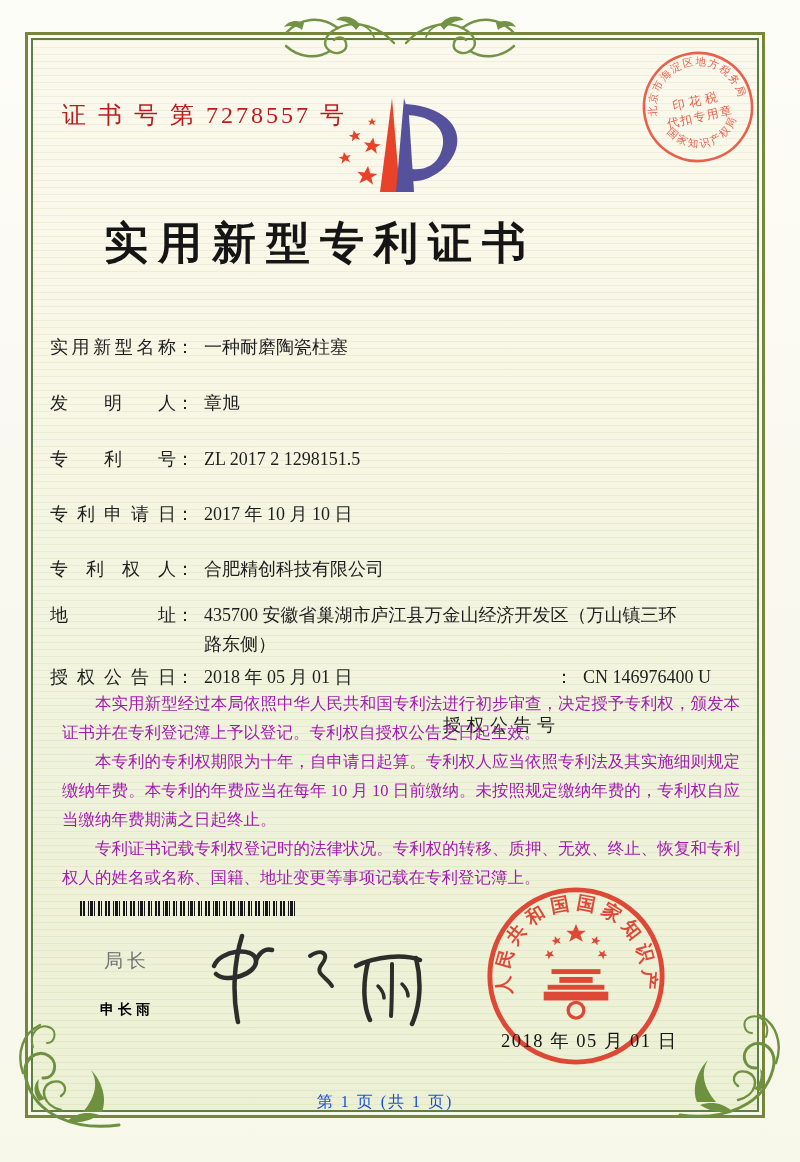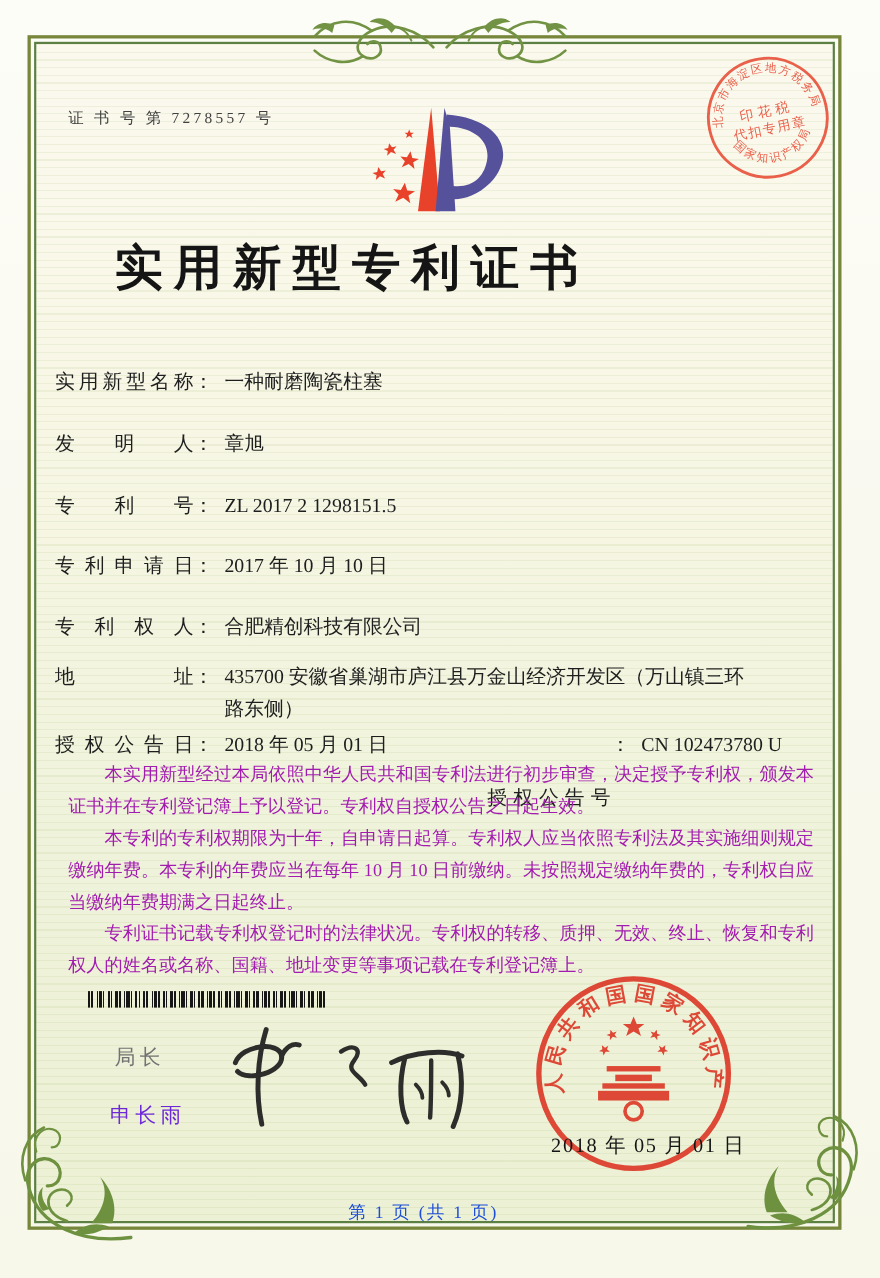--- a/index.html
+++ b/index.html
@@ -14,21 +14,21 @@
     left:25px;top:32px;width:734px;height:1080px;
     border:3px solid #76863a;
   }
   .frame-inner{
     position:absolute;left:3px;top:3px;right:3px;bottom:3px;
     border:2px solid #5c8044;
     background:
       repeating-linear-gradient(180deg,rgba(160,185,110,0.14) 0 1px,rgba(0,0,0,0) 1px 7px),
       linear-gradient(180deg,#fbf9ee 0%,#f8f7e6 30%,#f0f3dc 65%,#ecf0d4 100%);
   }
-  .cert-no{left:62px;top:99px;font-size:14px;letter-spacing:3px;color:#404040;}
+  .cert-no{left:62px;top:99px;font-size:24px;letter-spacing:3px;color:#b91c1c;}
   .title{left:0;top:214px;width:640px;text-align:center;font-size:44px;font-weight:700;
          letter-spacing:10px;color:#151515;}
   .field-row{left:50px;font-size:18px;color:#1e1e1e;display:flex;align-items:flex-start;line-height:29px;}
   .f-label{display:inline-block;width:126px;text-align:justify;text-align-last:justify;}
   .f-colon{display:inline-block;margin-right:10px;}
   .f-value{display:inline-block;}
   .f-value.wrap{width:478px;}
   .grant-right{position:absolute;left:393px;top:0;display:flex;}
   .grant-right .f-label{width:112px;margin-top:48px;}
   .paragraphs{left:62px;top:689px;width:678px;font-size:16.5px;line-height:29px;
@@ -39,21 +39,21 @@
     background:repeating-linear-gradient(90deg,
       #161616 0 2px,rgba(0,0,0,0) 2px 3px,
       #161616 3px 5px,rgba(0,0,0,0) 5px 8px,
       #161616 8px 9px,rgba(0,0,0,0) 9px 10px,
       #161616 10px 13px,rgba(0,0,0,0) 13px 14px,
       #161616 14px 15px,rgba(0,0,0,0) 15px 18px,
       #161616 18px 20px,rgba(0,0,0,0) 20px 21px,
       #161616 21px 22px,rgba(0,0,0,0) 22px 25px);
   }
   .signer-title{left:104px;top:948px;font-size:19px;letter-spacing:4px;color:#737373;}
-  .signer-name{left:100px;top:1001px;font-size:19px;letter-spacing:4px;color:#6d28d9;}
+  .signer-name{left:100px;top:1001px;font-size:14px;letter-spacing:4px;color:#000000;font-weight:bold;}
   .seal-date{left:501px;top:1028px;font-size:18.5px;letter-spacing:1.5px;color:#141414;z-index:6;}
   .footer{left:0;top:1092px;width:770px;text-align:center;font-size:16px;color:#1d4ed8;letter-spacing:2px;}
   svg text{font-family:"Liberation Serif","DejaVu Serif",serif;}
 </style>
 </head>
 <body>
 
 <svg width="0" height="0" style="position:absolute" aria-hidden="true">
   <defs>
     <path id="star" d="M0,-10 L2.9,-3.1 10,-3.1 4.5,1.2 6.9,8.1 0,3.8 -6.9,8.1 -4.5,1.2 -10,-3.1 -2.9,-3.1 Z"></path>
@@ -158,21 +158,21 @@
     <span class="f-value wrap">435700 安徽省巢湖市庐江县万金山经济开发区（万山镇三环路东侧）</span>
 </div>
 
 <div class="abs field-row" style="top:663px;width:700px">
   <span class="f-label">授权公告日</span>
     <span class="f-colon">：</span>
     <span class="f-value">2018 年 05 月 01 日</span>
   <span class="grant-right">
     <span class="f-label">授权公告号</span>
       <span class="f-colon">：</span>
-      <span class="f-value">CN 102473780 U</span>
+      <span class="f-value">CN 146976400 U</span>
   </span>
 </div>
 
 <div class="abs paragraphs">
   <p>本实用新型经过本局依照中华人民共和国专利法进行初步审查，决定授予专利权，颁发本证书并在专利登记簿上予以登记。专利权自授权公告之日起生效。</p>
   <p>本专利的专利权期限为十年，自申请日起算。专利权人应当依照专利法及其实施细则规定缴纳年费。本专利的年费应当在每年 10 月 10 日前缴纳。未按照规定缴纳年费的，专利权自应当缴纳年费期满之日起终止。</p>
   <p>专利证书记载专利权登记时的法律状况。专利权的转移、质押、无效、终止、恢复和专利权人的姓名或名称、国籍、地址变更等事项记载在专利登记簿上。</p>
 </div>
 
 <div class="abs barcode"></div>

